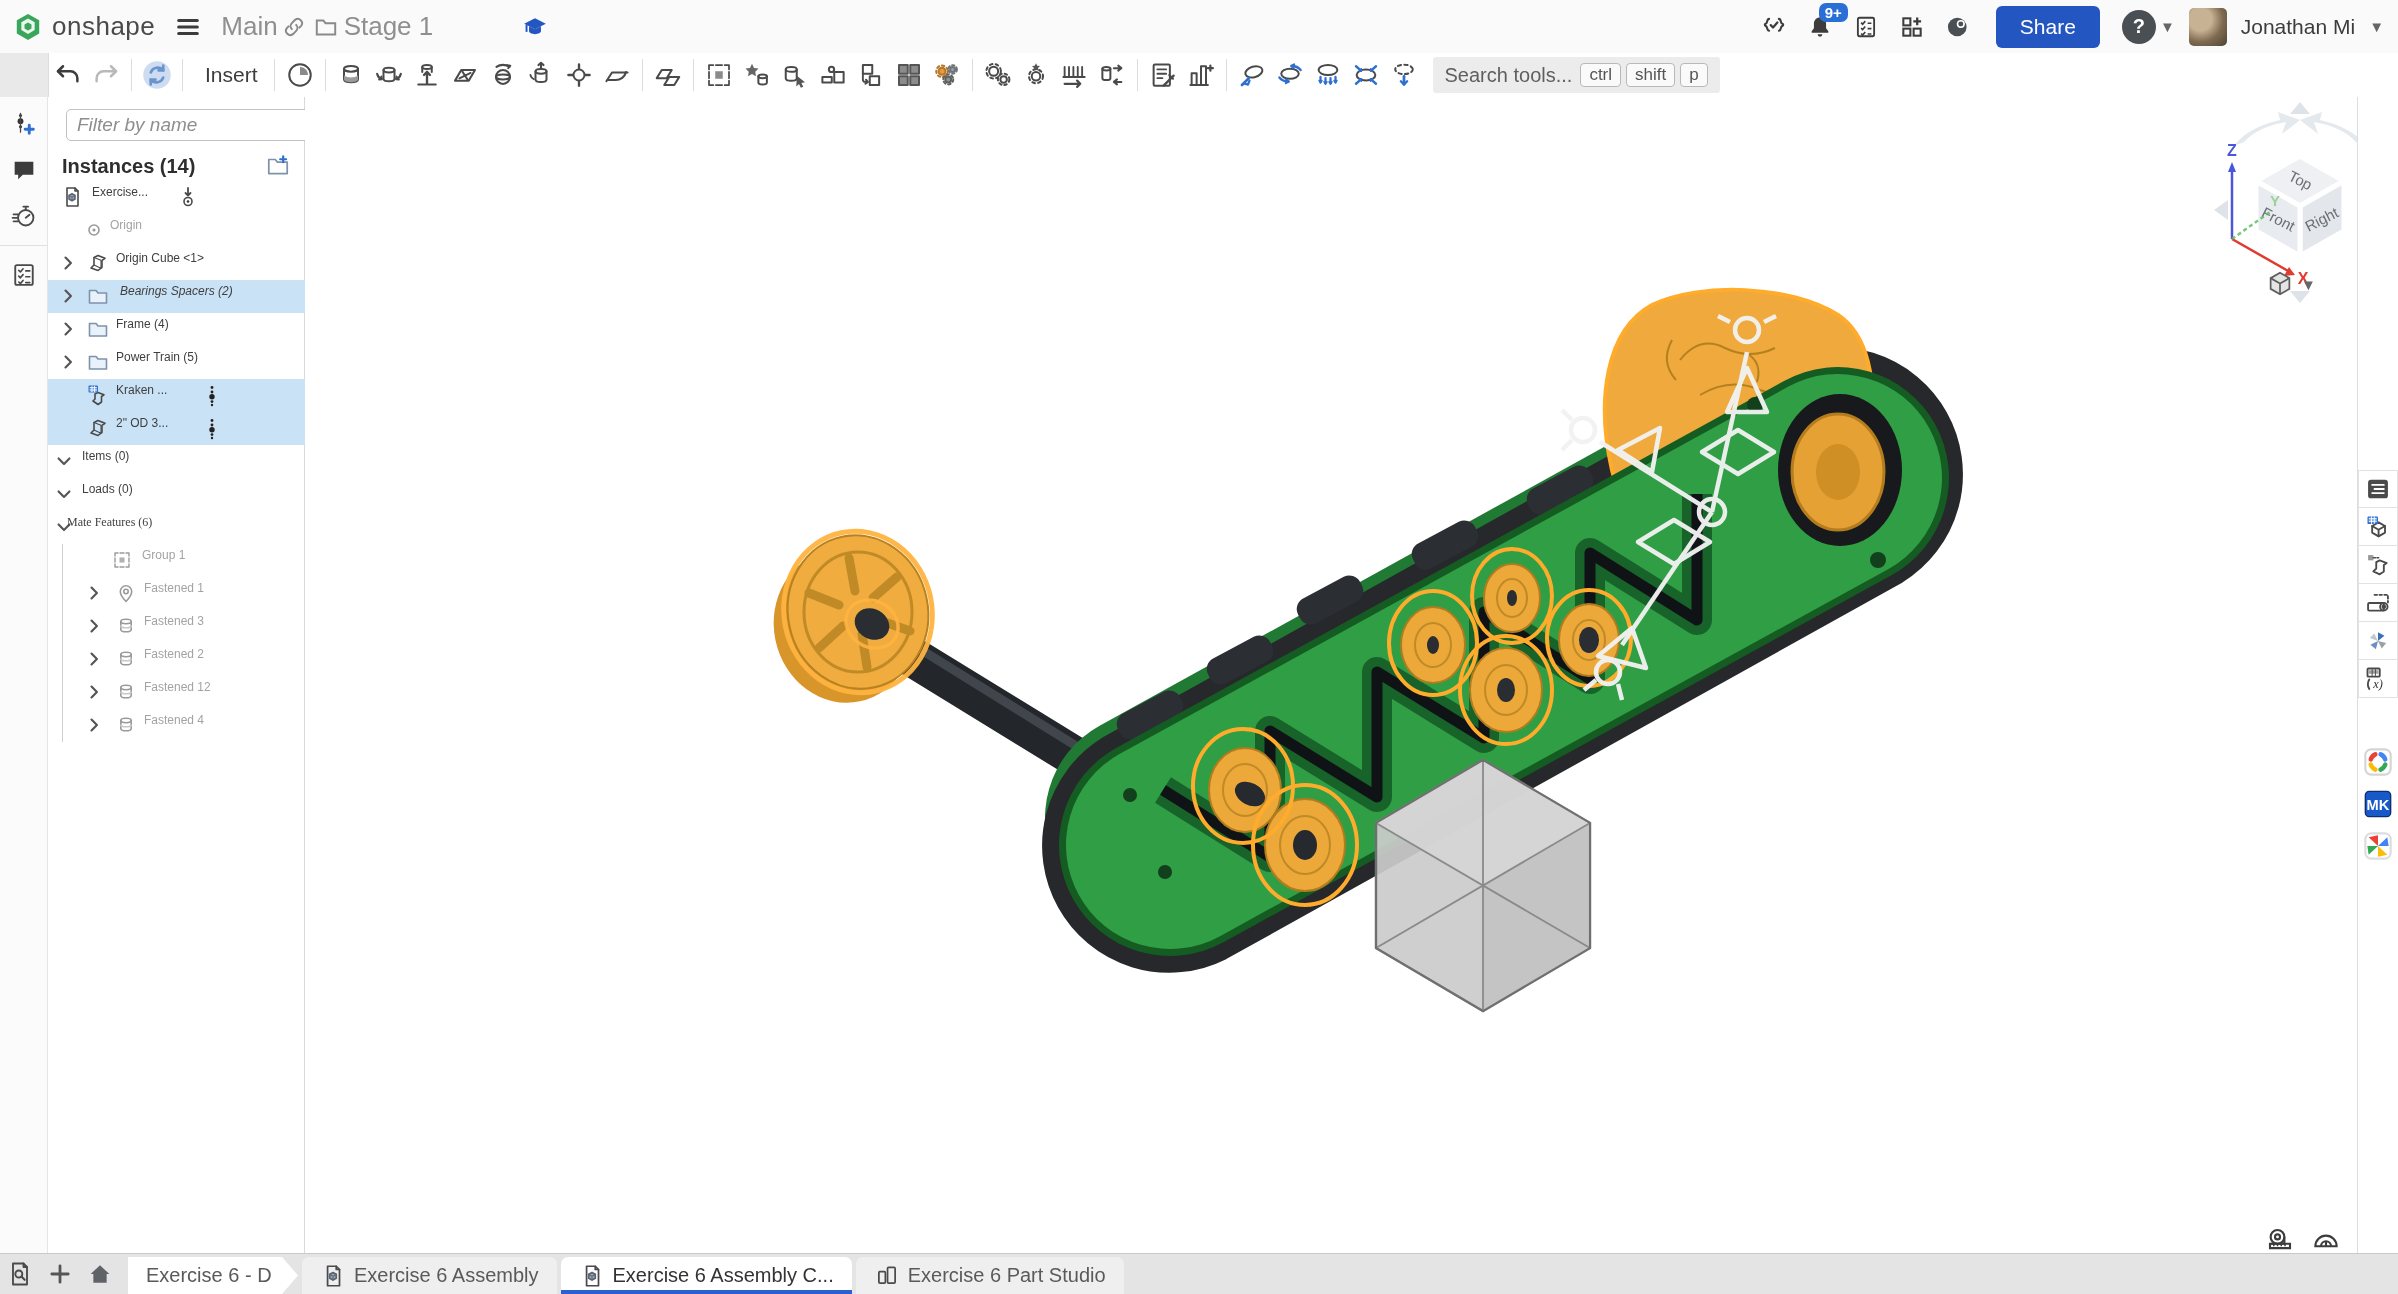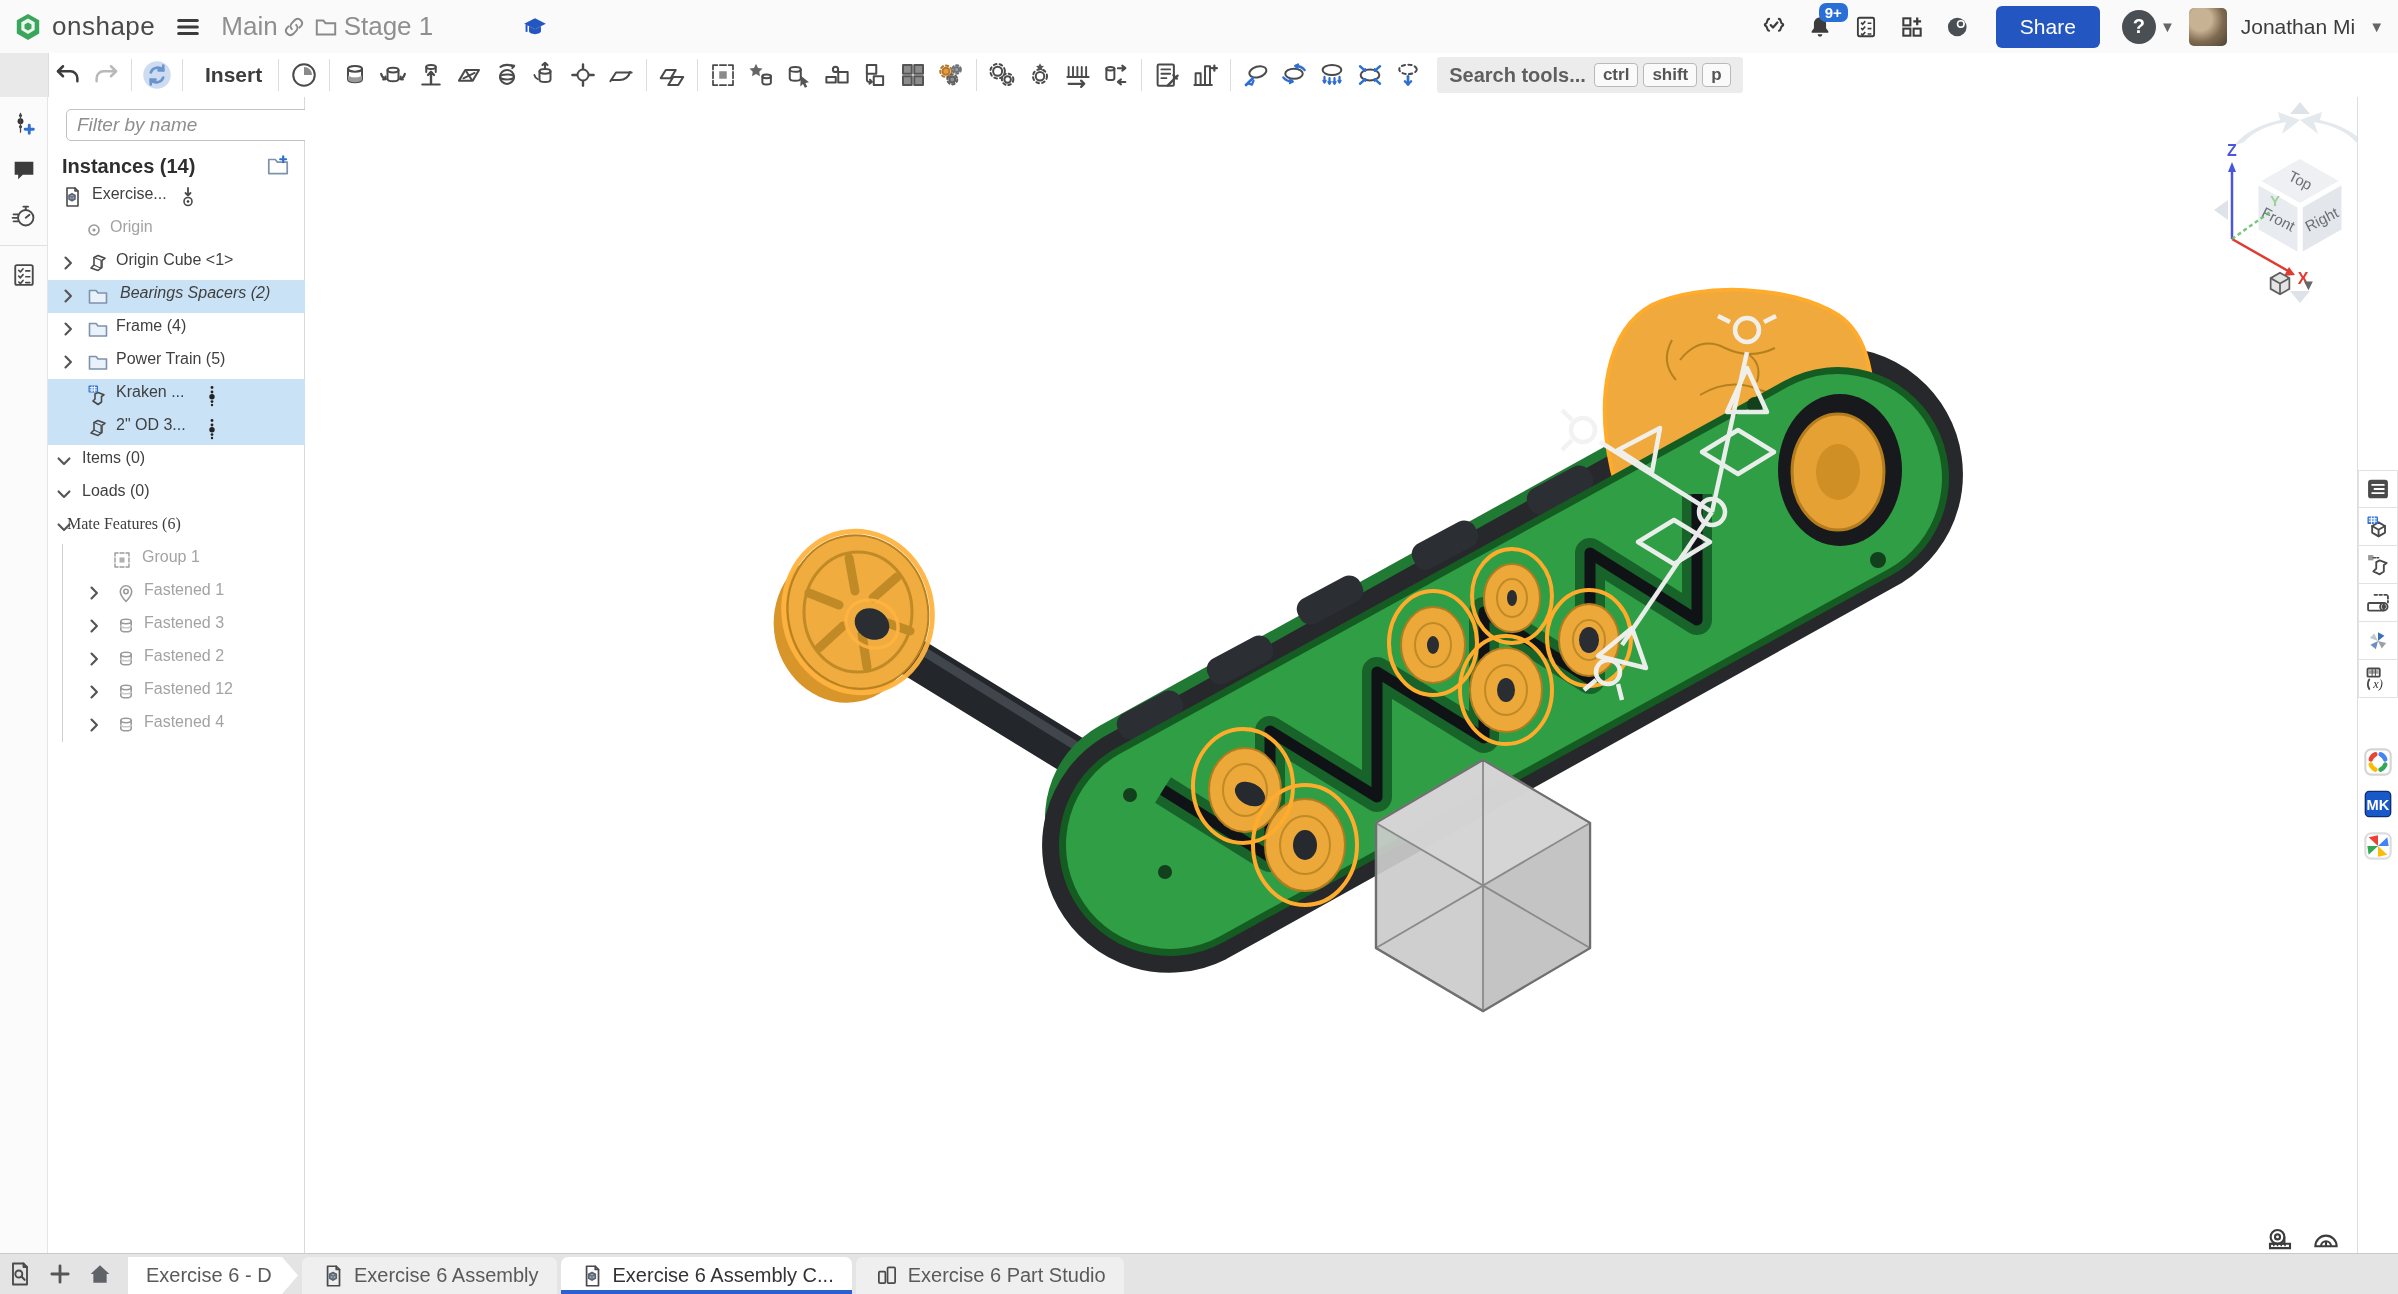--- a/index.html
+++ b/index.html
@@ -18,21 +18,21 @@
   .topbar-right{margin-left:auto;display:flex;align-items:center;gap:14px;margin-right:14px;}
   .bell-wrap{position:relative}
   .badge{position:absolute;top:-8px;right:-12px;background:#2a6fd6;color:#fff;font-size:15px;font-weight:bold;border-radius:7px;padding:1px 6px;}
   .share-btn{background:#2456c2;color:#fff;font-size:21px;border:none;border-radius:6px;padding:9px 24px;margin:0 8px;}
   .help-wrap{display:flex;align-items:center;gap:4px}
   .caret{font-size:15px;color:#666}
   .avatar{width:38px;height:38px;border-radius:5px;background:
     radial-gradient(circle at 30% 30%, #c8b294 0 30%, #7e6a50 60%, #4f4334 100%);}
   .user-name{font-size:21px;color:#3c3c3c;}
   
-  .toolbar{position:absolute;left:0;top:53px;width:2398px;height:44px;background:#fff;border-bottom:1px solid #dcdcdc;display:flex;align-items:center;font-weight:bold;}
+  .toolbar{position:absolute;left:0;top:53px;width:2398px;height:44px;background:#fff;border-bottom:1px solid #dcdcdc;display:flex;align-items:center;}
   .tree-toggle{width:48px;height:44px;background:#e9e9e9;border-right:1px solid #ddd;display:flex;align-items:center;justify-content:center;flex:none;}
   .tbtn{width:38px;height:38px;display:flex;align-items:center;justify-content:center;flex:none;}
   .tbtn svg{width:30px;height:30px}
   .tsep{width:1px;height:32px;background:#dcdcdc;margin:0 6px;flex:none;}
   .insert-btn{display:flex;align-items:center;gap:6px;font-size:21px;color:#3c3c3c;padding:0 10px;flex:none;}
   .search-tools{margin-left:10px;display:flex;align-items:center;gap:8px;background:#ececec;border-radius:3px;padding:6px 12px;flex:none;}
   .search-tools .st-label{font-size:20px;color:#5f5f5f;}
   .kbd{background:#fafafa;border:1px solid #b9b9b9;border-radius:4px;font-size:17px;color:#555;padding:1px 8px;text-align:right;}
   
   .left-strip{position:absolute;left:0;top:97px;width:48px;height:1156px;background:#fbfbfb;border-right:1px solid #e5e5e5;display:flex;flex-direction:column;align-items:center;padding-top:10px;box-sizing:border-box;gap:12px;}
@@ -43,21 +43,21 @@
   .left-panel{position:absolute;left:48px;top:97px;width:257px;height:1156px;background:#fff;border-right:1px solid #d9d9d9;box-sizing:border-box;}
   .filter-row{position:absolute;left:0;top:8px;width:100%;height:40px;display:flex;align-items:center;gap:8px;padding:0 10px;box-sizing:border-box;}
   .filter-input{flex:1;height:32px;border:1px solid #c2c2c2;border-radius:5px;font-size:19px;padding:0 10px;color:#444;box-sizing:border-box;background:#fff;}
   .filter-input::placeholder{font-style:italic;color:#8e8e8e;}
   .instances-hdr{position:absolute;left:14px;top:56px;width:229px;display:flex;align-items:center;}
   .instances-hdr .lbl{font-size:20px;font-weight:bold;color:#2e2e2e;}
   .instances-hdr .sp{flex:1}
   .tree{position:absolute;left:0;top:84px;width:257px;height:1060px;}
   .trow{position:absolute;left:0;width:257px;height:33px;}
   .trow.sel{background:#c9e2f6;}
-  .trow .tlabel{position:absolute;top:4px;font-size:16px;color:#3f3f3f;white-space:nowrap;text-align:center;}
+  .trow .tlabel{position:absolute;top:4px;font-size:12px;color:#3f3f3f;white-space:nowrap;text-align:center;}
   .trow.muted .tlabel{color:#a3a3a3;}
   .trow .tic{position:absolute;top:4px;width:24px;height:24px;}
   .trow .tic svg{width:24px;height:24px}
   .trow .tchev{position:absolute;top:6px;width:20px;height:20px;}
   .trow .tchev svg{width:20px;height:20px}
   .guide{position:absolute;left:14px;width:1px;background:#cfcfcf;}
   .collapse-handle{position:absolute;left:305px;top:640px;width:32px;height:50px;background:#fff;border:1px solid #c9c9c9;border-left:none;border-radius:0 6px 6px 0;display:flex;align-items:center;justify-content:center;}
   .collapse-handle svg{width:24px;height:24px}
   
   .viewport{position:absolute;left:305px;top:97px;width:2052px;height:1156px;background:#fff;}

